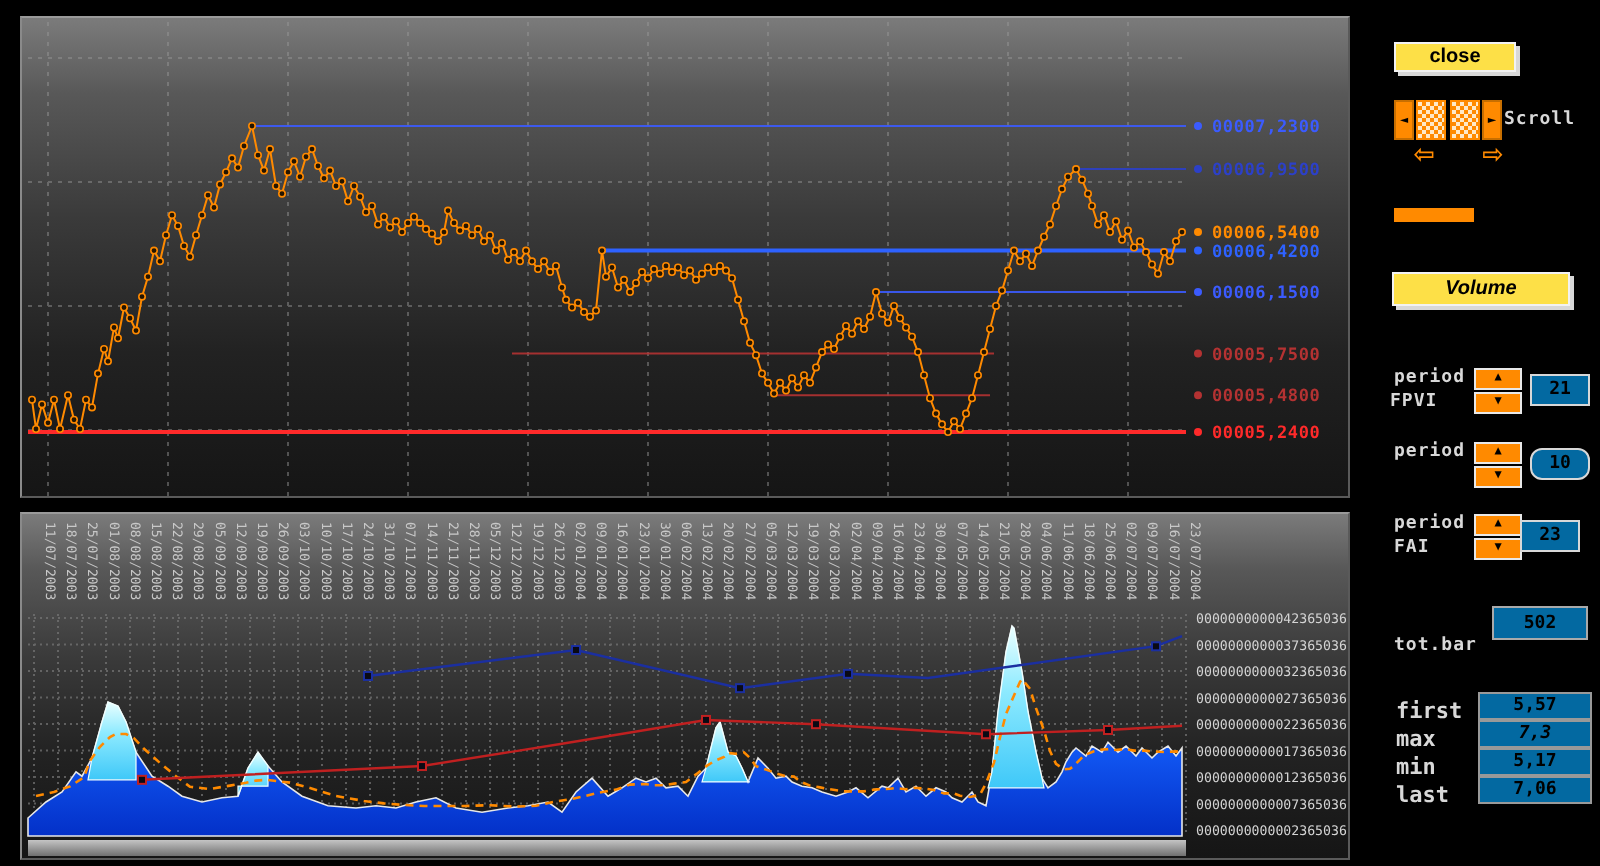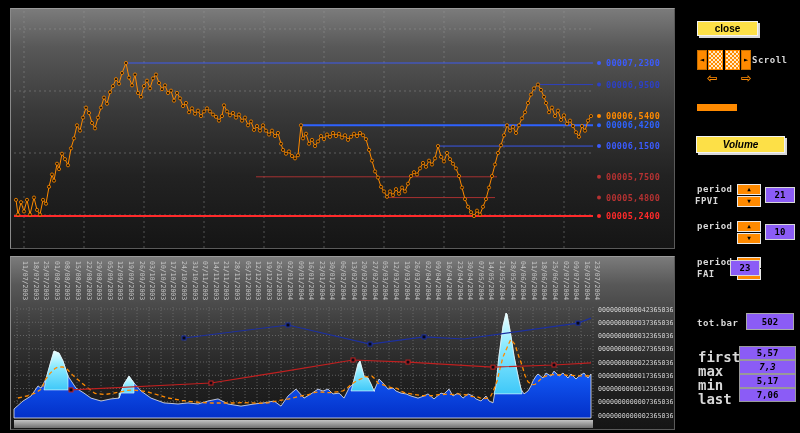--- a/index.html
+++ b/index.html
@@ -9,32 +9,32 @@
        background:linear-gradient(180deg,#7b7b7b 0%,#585858 16%,#3a3a3a 42%,#222 70%,#151515 100%);
        border-top:1px solid #9a9a9a;border-left:1px solid #8a8a8a;
        border-right:1px solid #5a5a5a;border-bottom:1px solid #5a5a5a;}
   #top-panel{left:10px;top:8px;width:665px;height:241px;}
   #bottom-panel{left:10px;top:256px;width:665px;height:174px;}
   .panel svg{position:absolute;left:0;top:0;}
   .sb-btn{position:absolute;background:#fde047;color:#000;text-align:center;
        border:1px solid #f2f2f2;box-shadow:2px 2px 0 #d8d8d8;
        font-weight:bold;cursor:pointer;box-sizing:border-box;}
   .sb-label{position:absolute;color:#d8d8d8;font-size:9px;font-weight:bold;letter-spacing:0.5px;}
-  .val-box{position:absolute;background:#8b5cf6;color:#000;border:1px solid #d8d8d8;
+  .val-box{position:absolute;background:#0369a1;color:#000;border:1px solid #d8d8d8;
        font-size:9px;font-weight:bold;text-align:center;box-sizing:border-box;}
   .spinner{position:absolute;width:24px;height:24px;}
   .spin-btn{position:absolute;left:0;width:24px;height:11px;background:#ff8a00;
        border:1px solid #e8e8e8;box-sizing:border-box;color:#000;font-size:6px;
        line-height:8px;text-align:center;cursor:pointer;}
   .scroll-arrow-btn{position:absolute;background:#ff8a00;border:1px solid #c86f00;color:#000;
        font-size:7px;line-height:18px;text-align:center;cursor:pointer;box-sizing:border-box;}
   .scroll-thumb{position:absolute;border:1px solid #ff8a00;cursor:grab;box-sizing:border-box;
        background:repeating-conic-gradient(#ff8a00 0% 25%,#ffe9c8 25% 50%) 0 0/4px 4px;}
   .hollow-arrow{position:absolute;color:#ff8a00;font-size:17px;font-weight:bold;line-height:12px;}
-  .stat-row-label{position:absolute;color:#d8d8d8;font-size:14px;font-weight:bold;}
+  .stat-row-label{position:absolute;color:#d8d8d8;font-size:11px;font-weight:bold;}
 </style>
 </head>
 <body>
 
 <div id="app">
 
   <div id="top-panel" class="panel">
     <svg id="price-svg" width="663" height="239">
         <g stroke="#9a9a9a" stroke-width="1" stroke-dasharray="2 3" opacity="0.45">
           <line x1="13" y1="2" x2="13" y2="239"></line>
@@ -477,32 +477,32 @@
       <div class="spin-btn" style="top:12px;"><span>▼</span></div>
     </div>
     <div class="val-box" style="left:765px;top:187px;width:30px;height:16px;line-height:15px;">21</div>
 
     <div class="sb-label" style="left:697px;top:221px;">period</div>
     <div class="sb-label" style="left:697px;top:233px;padding-left:40px;">QVI</div>
     <div class="spinner" style="left:737px;top:221px;">
       <div class="spin-btn" style="top:0;"><span>▲</span></div>
       <div class="spin-btn" style="top:12px;"><span>▼</span></div>
     </div>
-    <div class="val-box" style="left:765px;top:224px;width:30px;height:16px;line-height:15px;">10</div>
+    <div class="val-box" style="left:765px;top:224px;width:30px;height:16px;line-height:15px;border-radius:6px;">10</div>
 
     <div class="sb-label" style="left:697px;top:257px;">period</div>
     <div class="sb-label" style="left:697px;top:269px;">FAI</div>
     <div class="spinner" style="left:737px;top:257px;">
       <div class="spin-btn" style="top:0;"><span>▲</span></div>
       <div class="spin-btn" style="top:12px;"><span>▼</span></div>
     </div>
-    <div class="val-box" style="left:730px;top:260px;width:30px;height:16px;line-height:15px;">23</div>
+    <div class="val-box" style="left:760px;top:260px;width:30px;height:16px;line-height:15px;">23</div>
 
     <div class="sb-label" style="left:697px;top:318px;">tot.bar</div>
-    <div class="val-box" style="left:746px;top:313px;width:48px;height:17px;line-height:16px;border-color:#aaa;">502</div>
+    <div class="val-box" style="left:746px;top:303px;width:48px;height:17px;line-height:16px;border-color:#aaa;">502</div>
 
     <div class="stat-row-label" style="left:698px;top:349px;">first</div>
     <div class="val-box" style="left:739px;top:346px;width:57px;height:14px;line-height:13px;border-color:#999;">5,57</div>
     <div class="stat-row-label" style="left:698px;top:363px;">max</div>
     <div class="val-box" style="left:739px;top:360px;width:57px;height:14px;line-height:13px;border-color:#999;font-style:italic;">7,3</div>
     <div class="stat-row-label" style="left:698px;top:377px;">min</div>
     <div class="val-box" style="left:739px;top:374px;width:57px;height:14px;line-height:13px;border-color:#999;">5,17</div>
     <div class="stat-row-label" style="left:698px;top:391px;">last</div>
     <div class="val-box" style="left:739px;top:388px;width:57px;height:14px;line-height:13px;border-color:#999;">7,06</div>
   </div>

